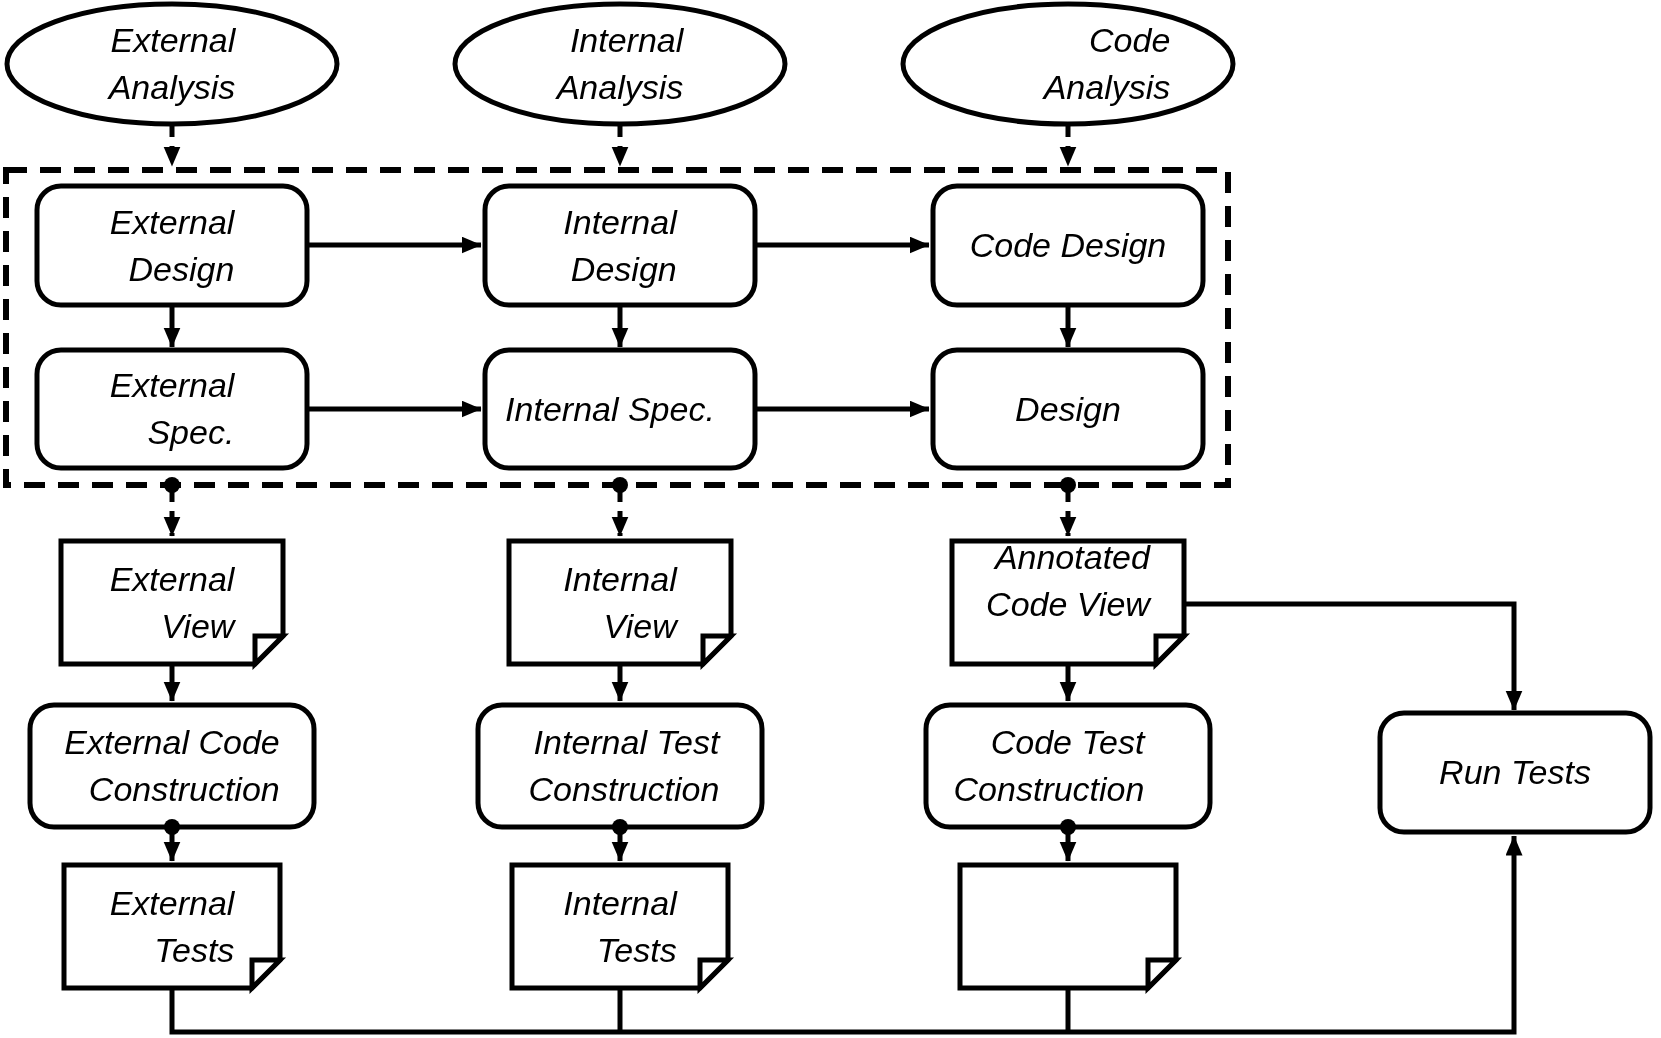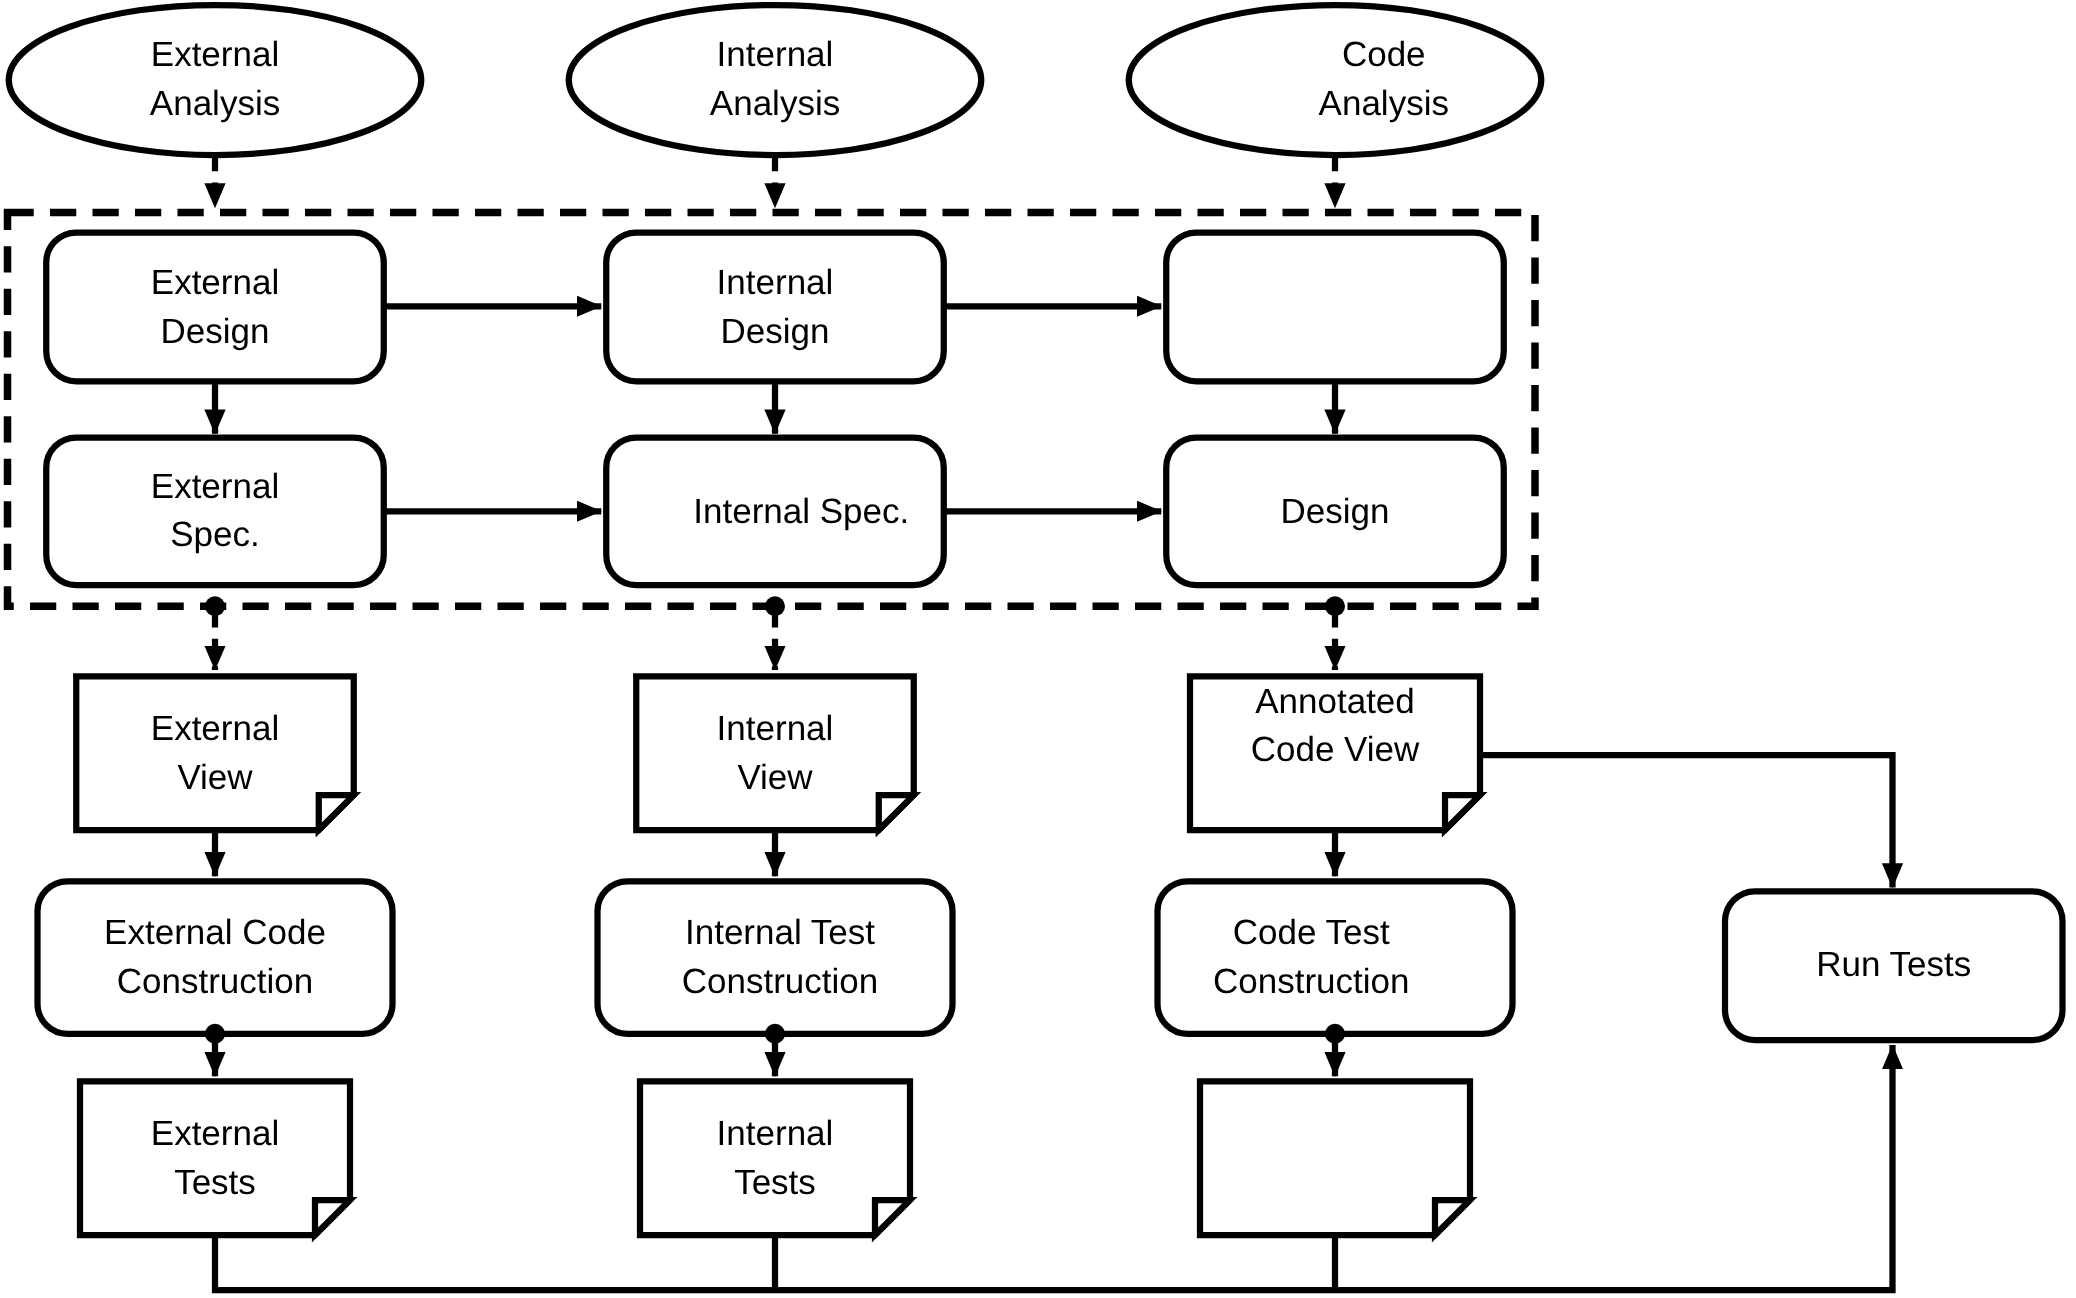--- a/index.html
+++ b/index.html
@@ -18,26 +18,27 @@
   .canvas > svg {
     position: absolute;
     left: 0;
     top: 0;
   }
   .label {
     position: absolute;
     display: flex;
     align-items: center;
     justify-content: center;
-    text-align: center;
+    text-align: right;
     white-space: pre-line;
-    font-size: 28px;
+    font-size: 34px;
     line-height: 1.38;
     color: var(--ink, #000000);
     pointer-events: none;
+    font-style: italic;
   }
   .shape {
     fill: var(--paper, #ffffff);
     stroke: var(--ink, #000000);
     stroke-width: 5;
   }
   .edge {
     fill: none;
     stroke: var(--ink, #000000);
     stroke-width: 5;
@@ -150,24 +151,25 @@
 Analysis</div>
   <div class="label" style="left:455px; top:6px;   width:330px; height:116px;">Internal
 Analysis</div>
   <div class="label" style="left:942px; top:6px;   width:330px; height:116px;">Code
 Analysis</div>
 
   <div class="label" style="left:37px;  top:186px; width:270px; height:119px;">External
 Design</div>
   <div class="label" style="left:485px; top:186px; width:270px; height:119px;">Internal
 Design</div>
+  <div class="label" style="left:933px; top:186px; width:270px; height:119px;">Code Design</div>
 
   <div class="label" style="left:37px;  top:350px; width:270px; height:118px;">External
 Spec.</div>
-  <div class="label" style="left:506px; top:350px; width:270px; height:118px;">Internal Spec.</div>
+  <div class="label" style="left:475px; top:350px; width:270px; height:118px;">Internal Spec.</div>
   <div class="label" style="left:933px; top:350px; width:270px; height:118px;">Design</div>
 
   <div class="label" style="left:61px;  top:541px; width:222px; height:123px;">External
 View</div>
   <div class="label" style="left:509px; top:541px; width:222px; height:123px;">Internal
 View</div>
   <div class="label" style="left:952px; top:519px; width:232px; height:123px;">Annotated
 Code View</div>
 
   <div class="label" style="left:30px;  top:705px; width:284px; height:122px;">External Code

